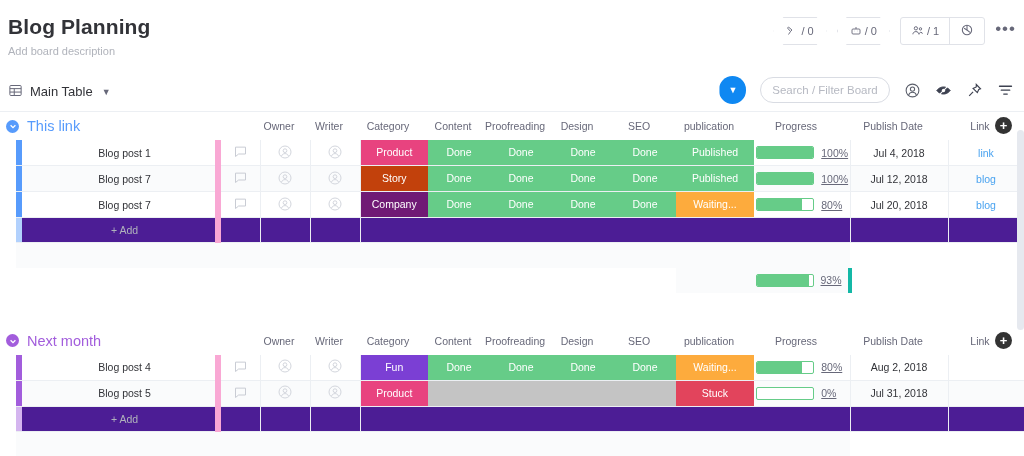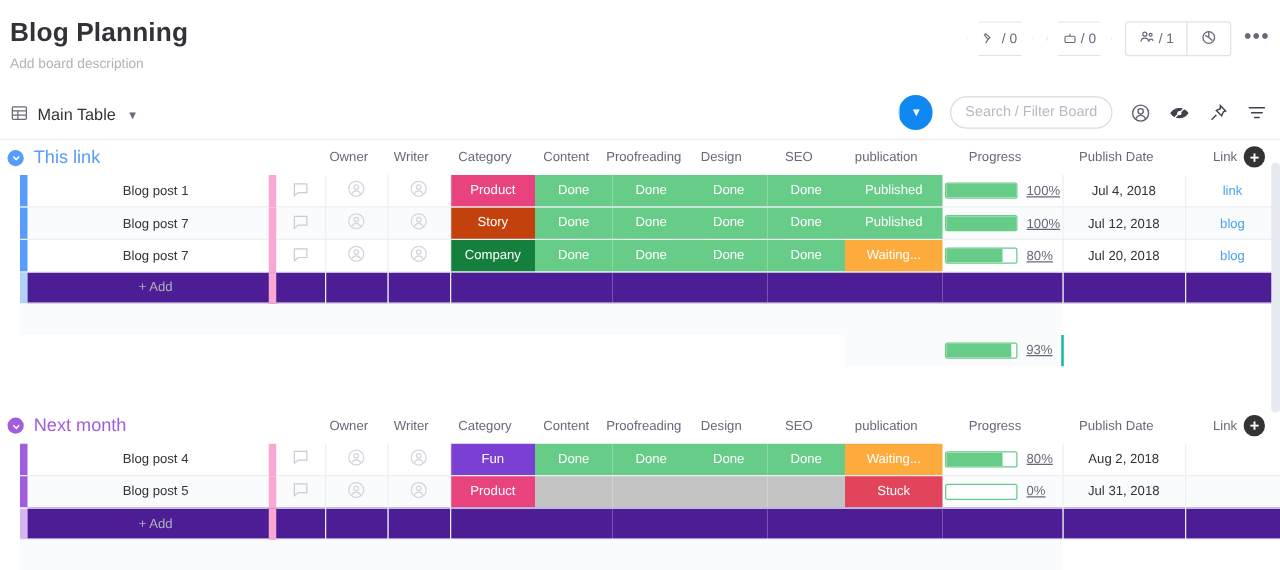--- a/index.html
+++ b/index.html
@@ -120,21 +120,21 @@
 
   .progwrap { display: flex; align-items: center; justify-content: center; gap: 7px; }
   .progbar {
     width: 58px; height: 13px; border: 1px solid #66cc88;
     background: #fff; border-radius: 2px; overflow: hidden;
   }
   .progbar > i { display: block; height: 100%; background: #66cc88; }
   .progtxt { font-size: 10.5px; color: #676879; width: 26px; text-align: left; text-decoration: underline; }
 
   .sumrow td { background: #fafbfc; height: 26px; }
-  .sumrow td.c-prog { border-right: 2px solid #14b8a6; }
+  .sumrow td.c-prog { border-right: 4px solid #14b8a6; }
   .sumspacer td { height: 10px; background: #fafbfc; border: none; }
 
   a.link { color: #4aa3f0; text-decoration: none; font-size: 10.5px; }
   .plus-col {
     position: absolute; right: 12px; top: 5px; width: 17px; height: 17px;
     border-radius: 50%; background: #333; color: #fff;
     display: flex; align-items: center; justify-content: center;
     font-size: 13px; line-height: 1; font-weight: 700;
   }
   .gap { height: 34px; background: #fff; }
@@ -349,21 +349,21 @@
               <td class="c-pers"><svg width="16" height="16" viewBox="0 0 24 24" fill="none" stroke="#d3d6dd" stroke-width="1.5">
                   <circle cx="12" cy="12" r="9"></circle>
                   <circle cx="12" cy="10" r="2.8"></circle>
                   <path d="M6.8 18c1-2.4 2.9-3.6 5.2-3.6s4.2 1.2 5.2 3.6"></path>
                 </svg></td>
               <td class="c-pers"><svg width="16" height="16" viewBox="0 0 24 24" fill="none" stroke="#d3d6dd" stroke-width="1.5">
                   <circle cx="12" cy="12" r="9"></circle>
                   <circle cx="12" cy="10" r="2.8"></circle>
                   <path d="M6.8 18c1-2.4 2.9-3.6 5.2-3.6s4.2 1.2 5.2 3.6"></path>
                 </svg></td>
-              <td class="c-cat status" style="background:#15803d">Company</td>
+              <td class="c-cat status" style="background:#701a75">Company</td>
               <td class="c-st status" style="background:#66cc88">Done</td>
               <td class="c-st status" style="background:#66cc88">Done</td>
               <td class="c-st status" style="background:#66cc88">Done</td>
               <td class="c-st status" style="background:#66cc88">Done</td>
               <td class="c-pub status" style="background:#fdab3d">Waiting...</td>
               <td class="c-prog">
                 <div class="progwrap">
                   <div class="progbar">
                     <i style="width:80%"></i>
                   </div>

